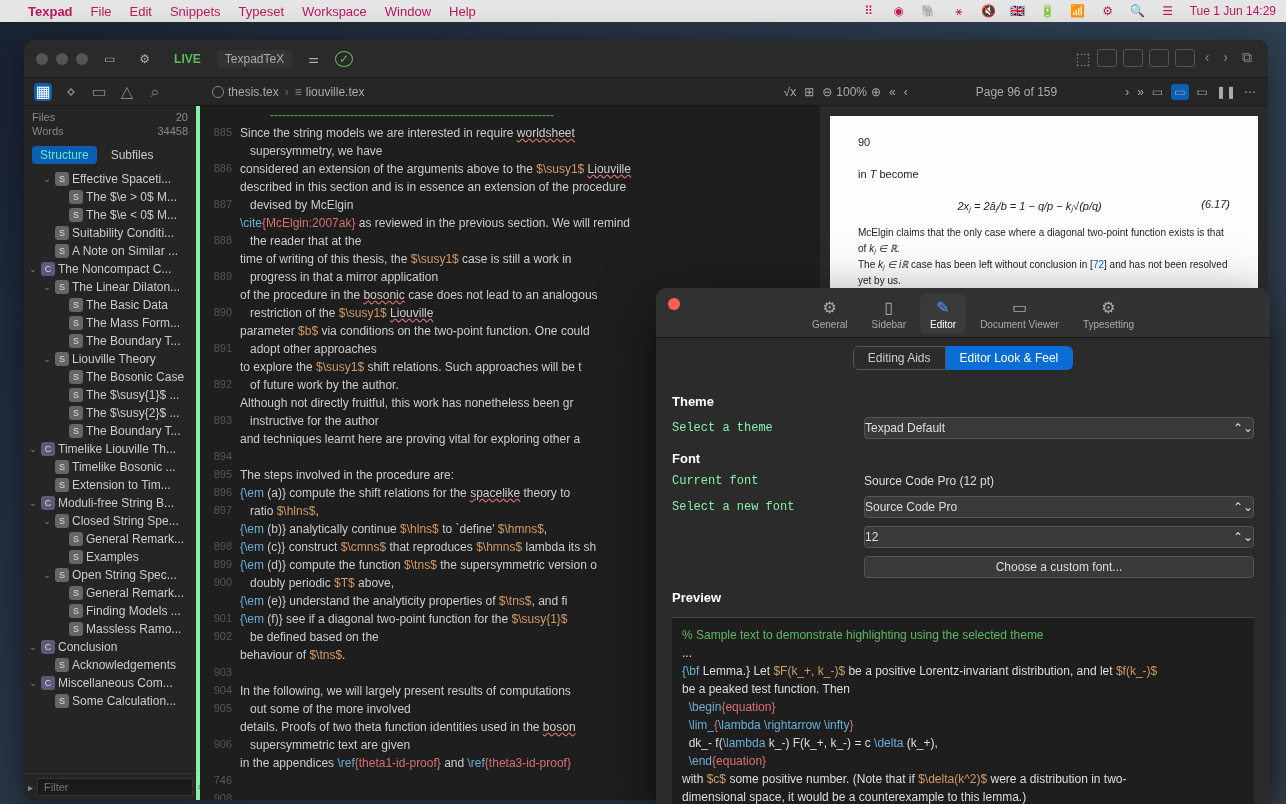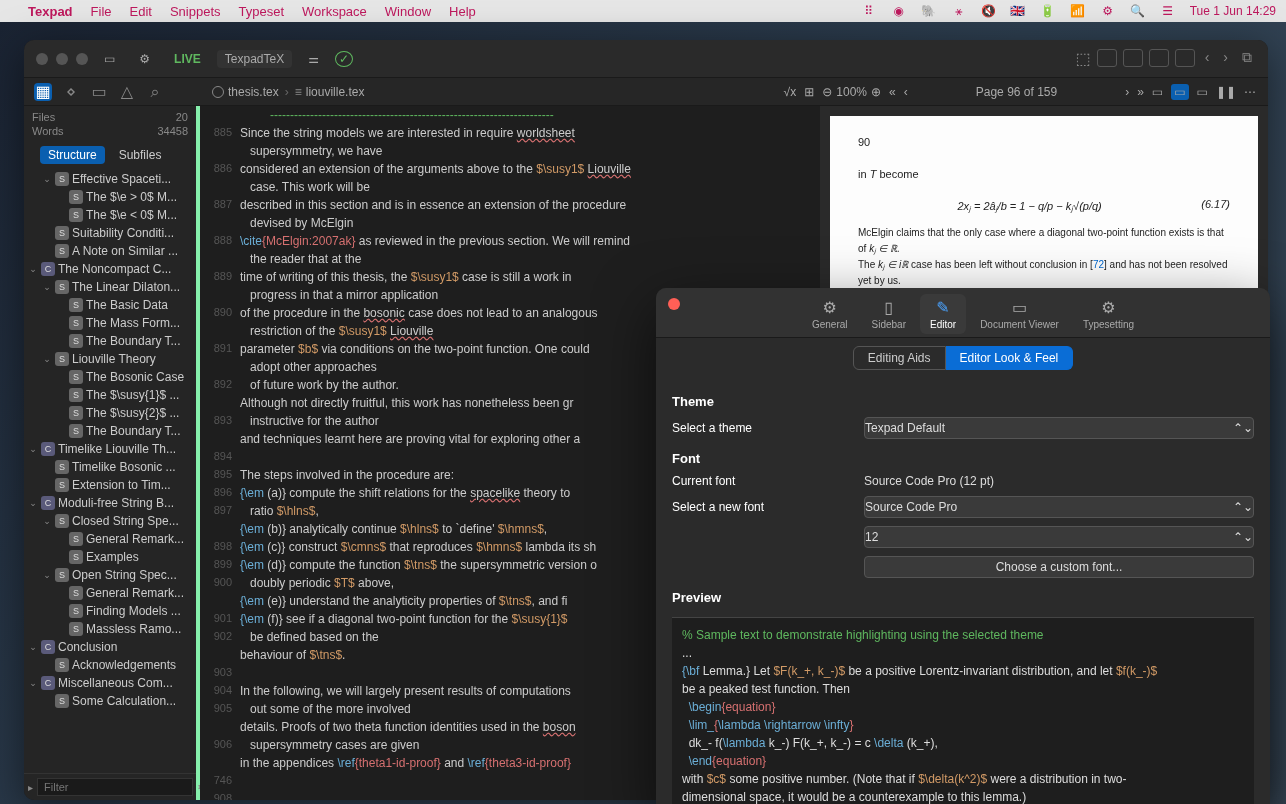--- a/index.html
+++ b/index.html
@@ -41,21 +41,21 @@
 .page-indicator { color: #aaa; font-size: 12px; padding: 0 60px; text-align: right; }
 
 .main-split { flex: 1; display: flex; overflow: hidden; }
 
 
 .sidebar { width: 176px; background: #252525; display: flex; flex-direction: column; border-right: 4px solid #86efac; }
 .sidebar-stats { padding: 4px 8px; font-size: 11px; color: #888; }
 .stat-row { display: flex; justify-content: space-between; padding: 1px 0; }
 .sidebar-tabs { display: flex; gap: 6px; padding: 4px 8px; font-size: 12px; }
 .sb-tab { padding: 2px 8px; border-radius: 4px; color: #ccc; }
-.sb-tab.active { background: #0a5fb0; color: #ffffff; margin-left: 8px; }
+.sb-tab.active { background: #0a5fb0; color: #5eead4; }
 .tree { flex: 1; overflow-y: auto; font-size: 12px; color: #ccc; padding: 2px 0; }
 .tree-row { display: flex; align-items: center; padding: 2px 4px; gap: 3px; white-space: nowrap; overflow: hidden; text-overflow: ellipsis; cursor: default; }
 .tree-chevron { width: 10px; font-size: 9px; color: #888; text-align:center; }
 .tree-badge { width: 14px; height: 14px; border-radius: 3px; background: #555; color: #ddd; font-size: 9px; display: inline-flex; align-items: center; justify-content: center; flex-shrink:0; }
 .tree-badge.s { background: #666; }
 .tree-badge.c { background: #5a5a7a; }
 .tree-label { overflow: hidden; text-overflow: ellipsis; flex:1; }
 .depth-0 { padding-left: 4px; }
 .depth-1 { padding-left: 18px; }
 .depth-2 { padding-left: 32px; }
@@ -90,21 +90,21 @@
 .prefs-tab.active { background: #3a3a3a; color: #fff; }
 .prefs-tab-icon { font-size: 16px; }
 .prefs-subtabs { display: flex; justify-content: center; padding: 8px; gap: 0; }
 .prefs-subtab { padding: 4px 14px; font-size: 12px; border: 1px solid #555; background: #2b2b2b; color: #ccc; }
 .prefs-subtab:first-child { border-radius: 6px 0 0 6px; }
 .prefs-subtab:last-child { border-radius: 0 6px 6px 0; border-left: none; }
 .prefs-subtab.active { background: #0a6dd6; color: #fff; border-color: #0a6dd6; }
 .prefs-body { padding: 8px 16px; font-size: 12px; overflow:hidden; flex:1; display:flex; flex-direction:column; }
 .prefs-section-title { font-size: 13px; font-weight: 600; color: #fff; margin: 8px 0 4px; }
 .prefs-row { display: flex; align-items: center; padding: 4px 0; gap: 12px; }
-.prefs-label { width: 180px; color: #ffffff; }
+.prefs-label { width: 180px; color: #86efac; font-family: Liberation Mono, monospace; }
 .prefs-value { flex: 1; color: #ddd; }
 .prefs-select { flex:1; background: #3a3a3a; border: 1px solid #555; border-radius: 4px; padding: 3px 0; color: #ddd; font-size: 12px; display:flex; justify-content:space-between; align-items:center; }
 .prefs-button { flex:1; text-align:center; background: #3a3a3a; border: 1px solid #555; border-radius: 4px; padding: 3px 8px; color: #ddd; font-size: 12px; }
 .prefs-preview { flex:1; background: #1e1e1e; margin-top: 8px; padding: 8px 10px; font-family: "Menlo","Monaco",monospace; font-size: 12px; line-height: 1.5; white-space: pre-wrap; overflow:hidden; border-top:1px solid #444; }
 
 ::-webkit-scrollbar { width: 8px; }
 ::-webkit-scrollbar-thumb { background: #444; border-radius: 4px; }
 </style>
 </head>
 <body>
@@ -422,52 +422,52 @@
               <div class="gutter-line">906</div>
               <div class="gutter-line"></div>
               <div class="gutter-line">746</div>
               <div class="gutter-line">908</div>
             </div>
             <div class="code-lines">
               <div class="code-line"><span class="tok-comment">         -----------------------------------------------------------------------</span></div>
               <div class="code-line"><span>Since the string models we are interested in require </span><span class="underline-wavy">worldsheet</span></div>
               <div class="code-line"><span>   supersymmetry, we have</span></div>
               <div class="code-line"><span>considered an extension of the arguments above to the </span><span class="tok-orange">$\susy1$</span><span> </span><span class="underline-wavy">Liouville</span></div>
-              <div class="code-line"><span>   case. This work will be</span></div>
               <div class="code-line"><span>described in this section and is in essence an extension of the procedure</span></div>
               <div class="code-line"><span>   devised by McElgin</span></div>
               <div class="code-line"><span class="tok-cmd">\cite</span><span class="tok-red">{McElgin:2007ak}</span><span> as reviewed in the previous section. We will remind</span></div>
               <div class="code-line"><span>   the reader that at the</span></div>
               <div class="code-line"><span>time of writing of this thesis, the </span><span class="tok-orange">$\susy1$</span><span> case is still a work in</span></div>
               <div class="code-line"><span>   progress in that a mirror application</span></div>
               <div class="code-line"><span>of the procedure in the </span><span class="underline-wavy">bosonic</span><span> case does not lead to an analogous</span></div>
               <div class="code-line"><span>   restriction of the </span><span class="tok-orange">$\susy1$</span><span> </span><span class="underline-wavy">Liouville</span></div>
               <div class="code-line"><span>parameter </span><span class="tok-orange">$b$</span><span> via conditions on the two-point function. One could</span></div>
               <div class="code-line"><span>   adopt other approaches</span></div>
+              <div class="code-line"><span>to explore the </span><span class="tok-orange">$\susy1$</span><span> shift relations. Such approaches will be t</span></div>
               <div class="code-line"><span>   of future work by the author.</span></div>
               <div class="code-line"><span>Although not directly fruitful, this work has nonetheless been gr</span></div>
               <div class="code-line"><span>   instructive for the author</span></div>
               <div class="code-line"><span>and techniques learnt here are proving vital for exploring other a</span></div>
               <div class="code-line"><span></span></div>
               <div class="code-line"><span>The steps involved in the procedure are:</span></div>
               <div class="code-line"><span class="tok-cmd">{\em</span><span> (a)} compute the shift relations for the </span><span class="underline-wavy">spacelike</span><span> theory to</span></div>
               <div class="code-line"><span>   ratio </span><span class="tok-orange">$\hlns$</span><span>,</span></div>
               <div class="code-line"><span class="tok-cmd">{\em</span><span> (b)} analytically continue </span><span class="tok-orange">$\hlns$</span><span> to `define' </span><span class="tok-orange">$\hmns$</span><span>,</span></div>
               <div class="code-line"><span class="tok-cmd">{\em</span><span> (c)} construct </span><span class="tok-orange">$\cmns$</span><span> that reproduces </span><span class="tok-orange">$\hmns$</span><span> lambda its sh</span></div>
               <div class="code-line"><span class="tok-cmd">{\em</span><span> (d)} compute the function </span><span class="tok-orange">$\tns$</span><span> the supersymmetric version o</span></div>
               <div class="code-line"><span>   doubly periodic </span><span class="tok-orange">$T$</span><span> above,</span></div>
               <div class="code-line"><span class="tok-cmd">{\em</span><span> (e)} understand the analyticity properties of </span><span class="tok-orange">$\tns$</span><span>, and fi</span></div>
               <div class="code-line"><span class="tok-cmd">{\em</span><span> (f)} see if a diagonal two-point function for the </span><span class="tok-orange">$\susy{1}$</span></div>
               <div class="code-line"><span>   be defined based on the</span></div>
               <div class="code-line"><span>behaviour of </span><span class="tok-orange">$\tns$</span><span>.</span></div>
               <div class="code-line"><span></span></div>
               <div class="code-line"><span>In the following, we will largely present results of computations</span></div>
               <div class="code-line"><span>   out some of the more involved</span></div>
               <div class="code-line"><span>details. Proofs of two theta function identities used in the </span><span class="underline-wavy">boson</span></div>
-              <div class="code-line"><span>   supersymmetry cases are given</span></div>
+              <div class="code-line"><span>   supersymmetric text are given</span></div>
               <div class="code-line"><span>in the appendices </span><span class="tok-cmd">\ref</span><span class="tok-red">{theta1-id-proof}</span><span> and </span><span class="tok-cmd">\ref</span><span class="tok-red">{theta3-id-proof}</span></div>
               <div class="code-line"><span></span></div>
             </div>
           </div>
     </div>
 
     <div class="pdf-pane">
       <div class="pdf-page">
         <div style="margin-bottom:20px">90</div>
         <div style="margin-bottom:18px"><span>in </span><i>T</i><span> become</span></div>

